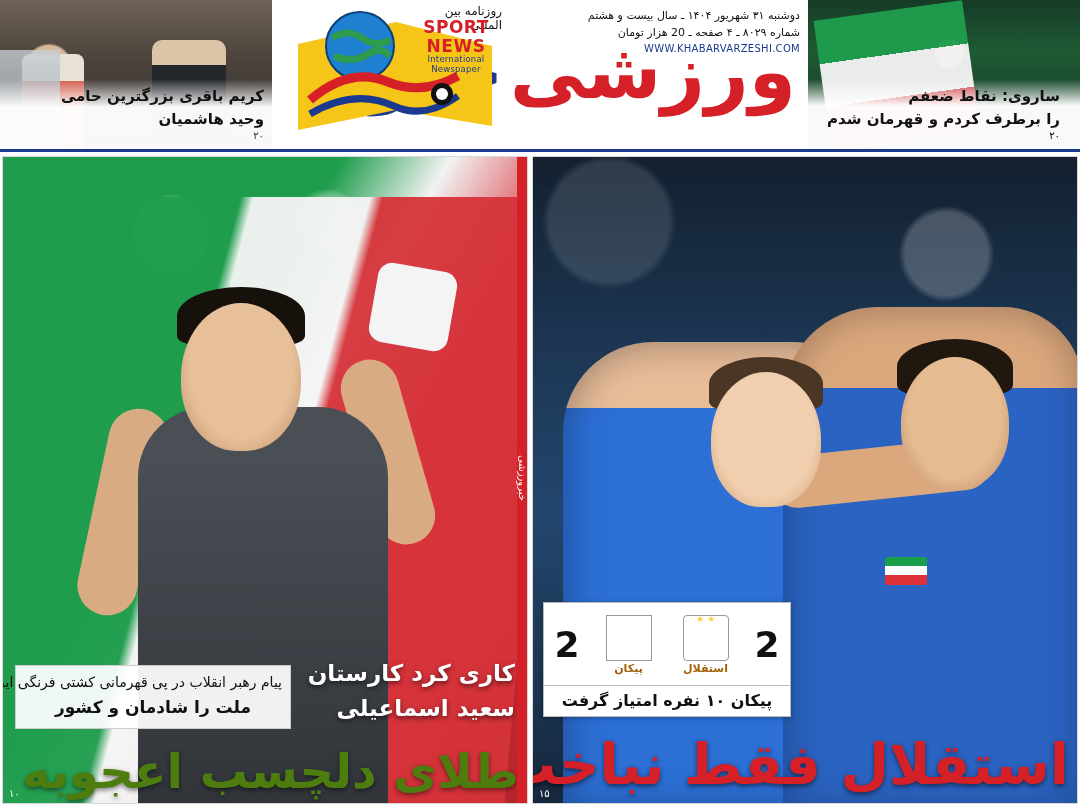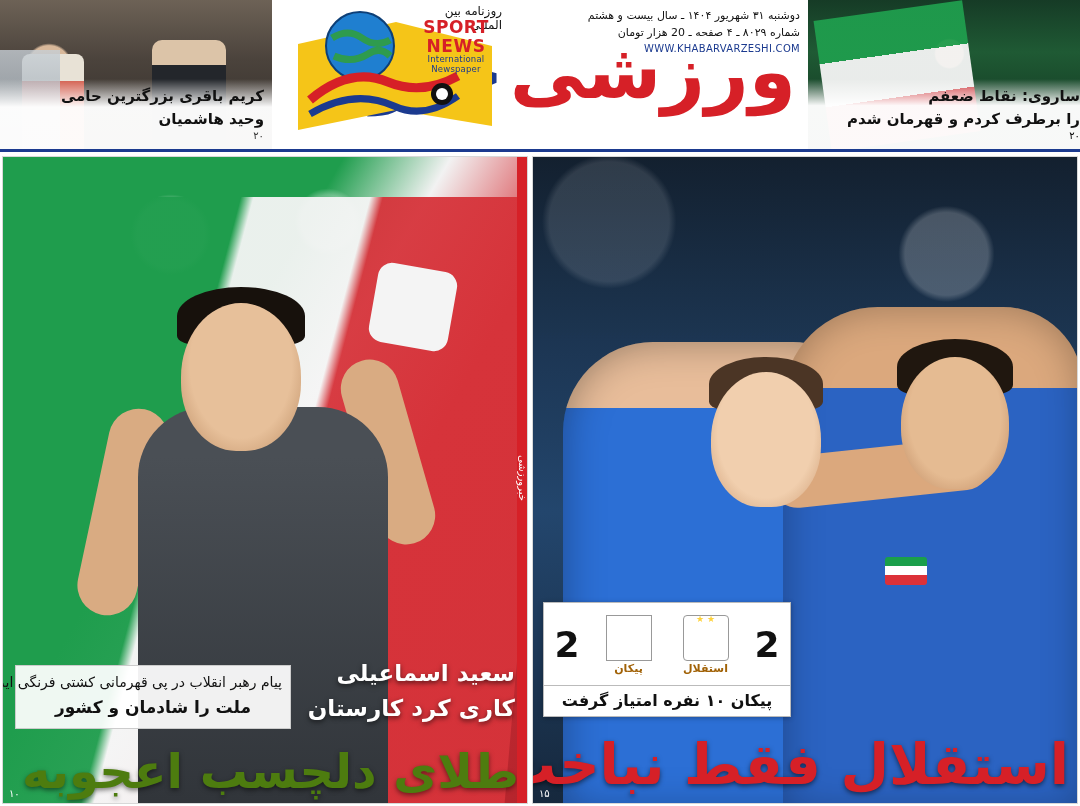--- a/index.html
+++ b/index.html
@@ -146,21 +146,21 @@
       linear-gradient(180deg, #163b26 0%, #1f5a34 35%, #0f2c1c 100%);
   }
   .mast-right .flagwrap {
     position: absolute; left: 14px; top: 10px; width: 150px; height: 132px;
     transform: rotate(-8deg);
     background: linear-gradient(180deg,#1f9d4d 0 33%, #f4f4f4 33% 66%, #d6333a 66% 100%);
     opacity: .95;
   }
   .mast-right .caption {
     position: absolute; left: 0; right: 0; bottom: 0;
-    padding: 6px 0 8px 8px;
+    padding: 6px 20px 8px 8px;
     background: linear-gradient(0deg, rgba(255,255,255,.97) 62%, rgba(255,255,255,0));
     direction: rtl;
     text-align: right;
   }
   .mast-right .caption .l1,
   .mast-right .caption .l2 {
     font-weight: bold; font-size: 15px; color: #111; line-height: 1.5; white-space: nowrap;
   }
   .mast-right .caption .num { font-size: 10px; }
 
@@ -467,22 +467,22 @@
         <div class="hair"></div>
         <div class="face"></div>
       </div>
 
       <div class="quotebox">
         <div class="qtop">پیام رهبر انقلاب در پی قهرمانی کشتی فرنگی ایران در جهان</div>
         <div class="qline">ملت را شادمان و کشور</div>
       </div>
 
       <div class="subhead-right">
+        <div>کاری کرد کارستان</div>
         <div>سعید اسماعیلی</div>
-        <div>کاری کرد کارستان</div>
       </div>
 
       <div class="headline-right">طلای دلچسب اعجوبه</div>
       <div class="pagenum-right">۱۰</div>
       <div class="side-strip">خبرورزشی</div>
     </div>
 
     <div class="panel panel-left">
       <div class="ph-soccer">
         <div class="p-a"></div>

